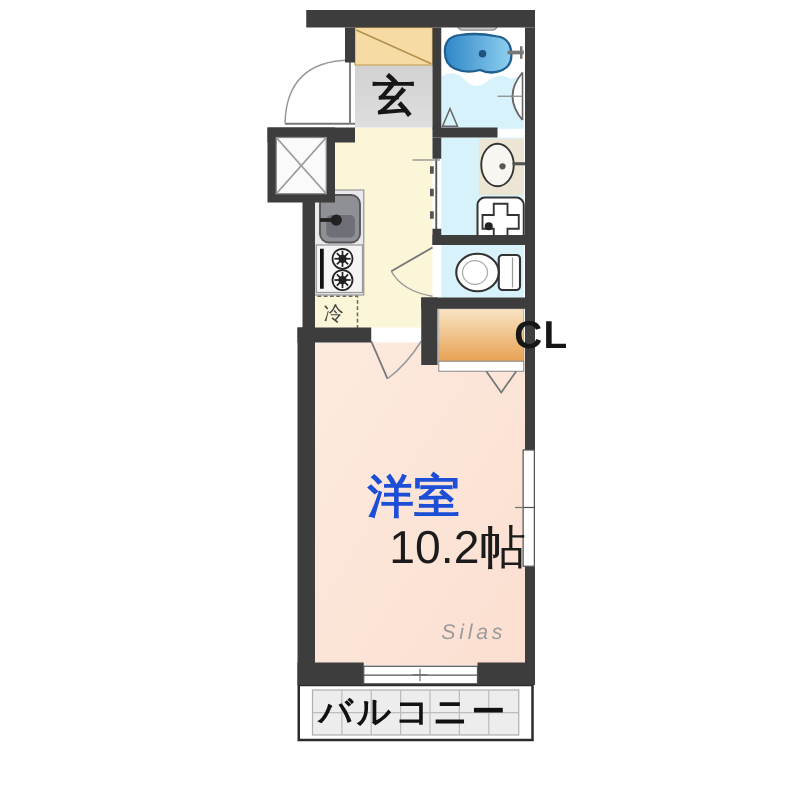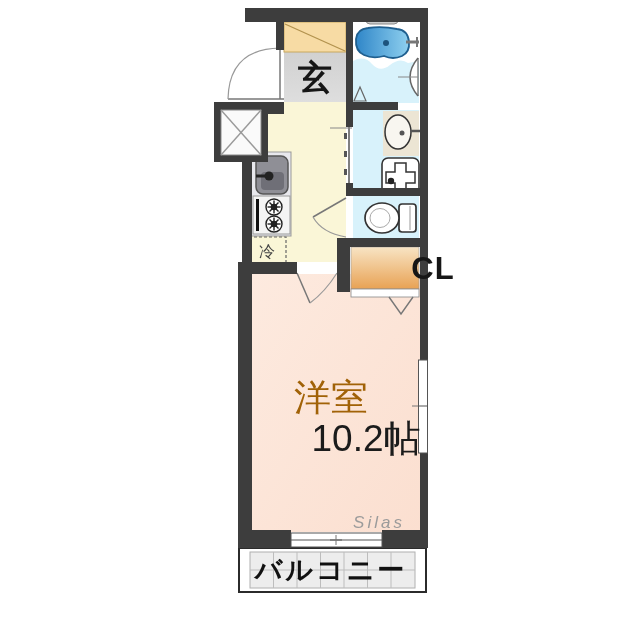--- a/index.html
+++ b/index.html
@@ -4,21 +4,21 @@
 <style>
   html,body{margin:0;padding:0;background:#ffffff;}
   .stage{position:relative;width:640px;height:640px;background:#fff;overflow:hidden;
          font-family:"Liberation Sans","DejaVu Sans",sans-serif;}
   .stage svg{position:absolute;left:0;top:0;}
   .label{position:absolute;transform:translate(-50%,-50%);white-space:nowrap;
          color:#161616;line-height:1;}
   .lbl-genkan{font-size:34px;font-weight:600;}
   .lbl-cl{font-size:31px;font-weight:700;letter-spacing:1px;}
   .lbl-fridge{font-size:16px;font-weight:400;color:#444;}
-  .lbl-room{font-size:37px;font-weight:400;color:#a16207;text-align:right;}
+  .lbl-room{font-size:37px;font-weight:700;color:#1d4ed8;text-align:right;}
   .lbl-size{font-size:37px;font-weight:500;color:#1b1b1b;}
   .lbl-balcony{font-size:27px;font-weight:700;letter-spacing:3px;color:#111;}
   .lbl-mark{font-size:17px;font-style:italic;color:#9b9b9b;letter-spacing:3px;font-weight:500;}
 </style>
 </head>
 <body>
 
 <div class="stage">
 <svg width="640" height="640" viewBox="0 0 640 640">
   <defs>
@@ -172,14 +172,14 @@
     <line x1="330" y1="540" x2="342" y2="540" stroke="#777" stroke-width="1.6"></line>
   </g>
 </svg>
 
   <div class="label lbl-genkan" style="left:315px;top:77px;">玄</div>
   <div class="label lbl-cl" style="left:385px;top:268px;margin-left:48px;">CL</div>
   <div class="label lbl-fridge" style="left:267px;top:252px;">冷</div>
   <div class="label lbl-room" style="left:331px;top:397px;">洋室</div>
   <div class="label lbl-size" style="left:331px;top:438px;margin-left:35px;">10.2帖</div>
   <div class="label lbl-balcony" style="left:331px;top:570px;text-align:right;">バルコニー</div>
-  <div class="label lbl-mark" style="left:379px;top:522px;">Silas</div>
+  <div class="label lbl-mark" style="left:379px;top:506px;">Silas</div>
 </div>
 
 </body></html>

